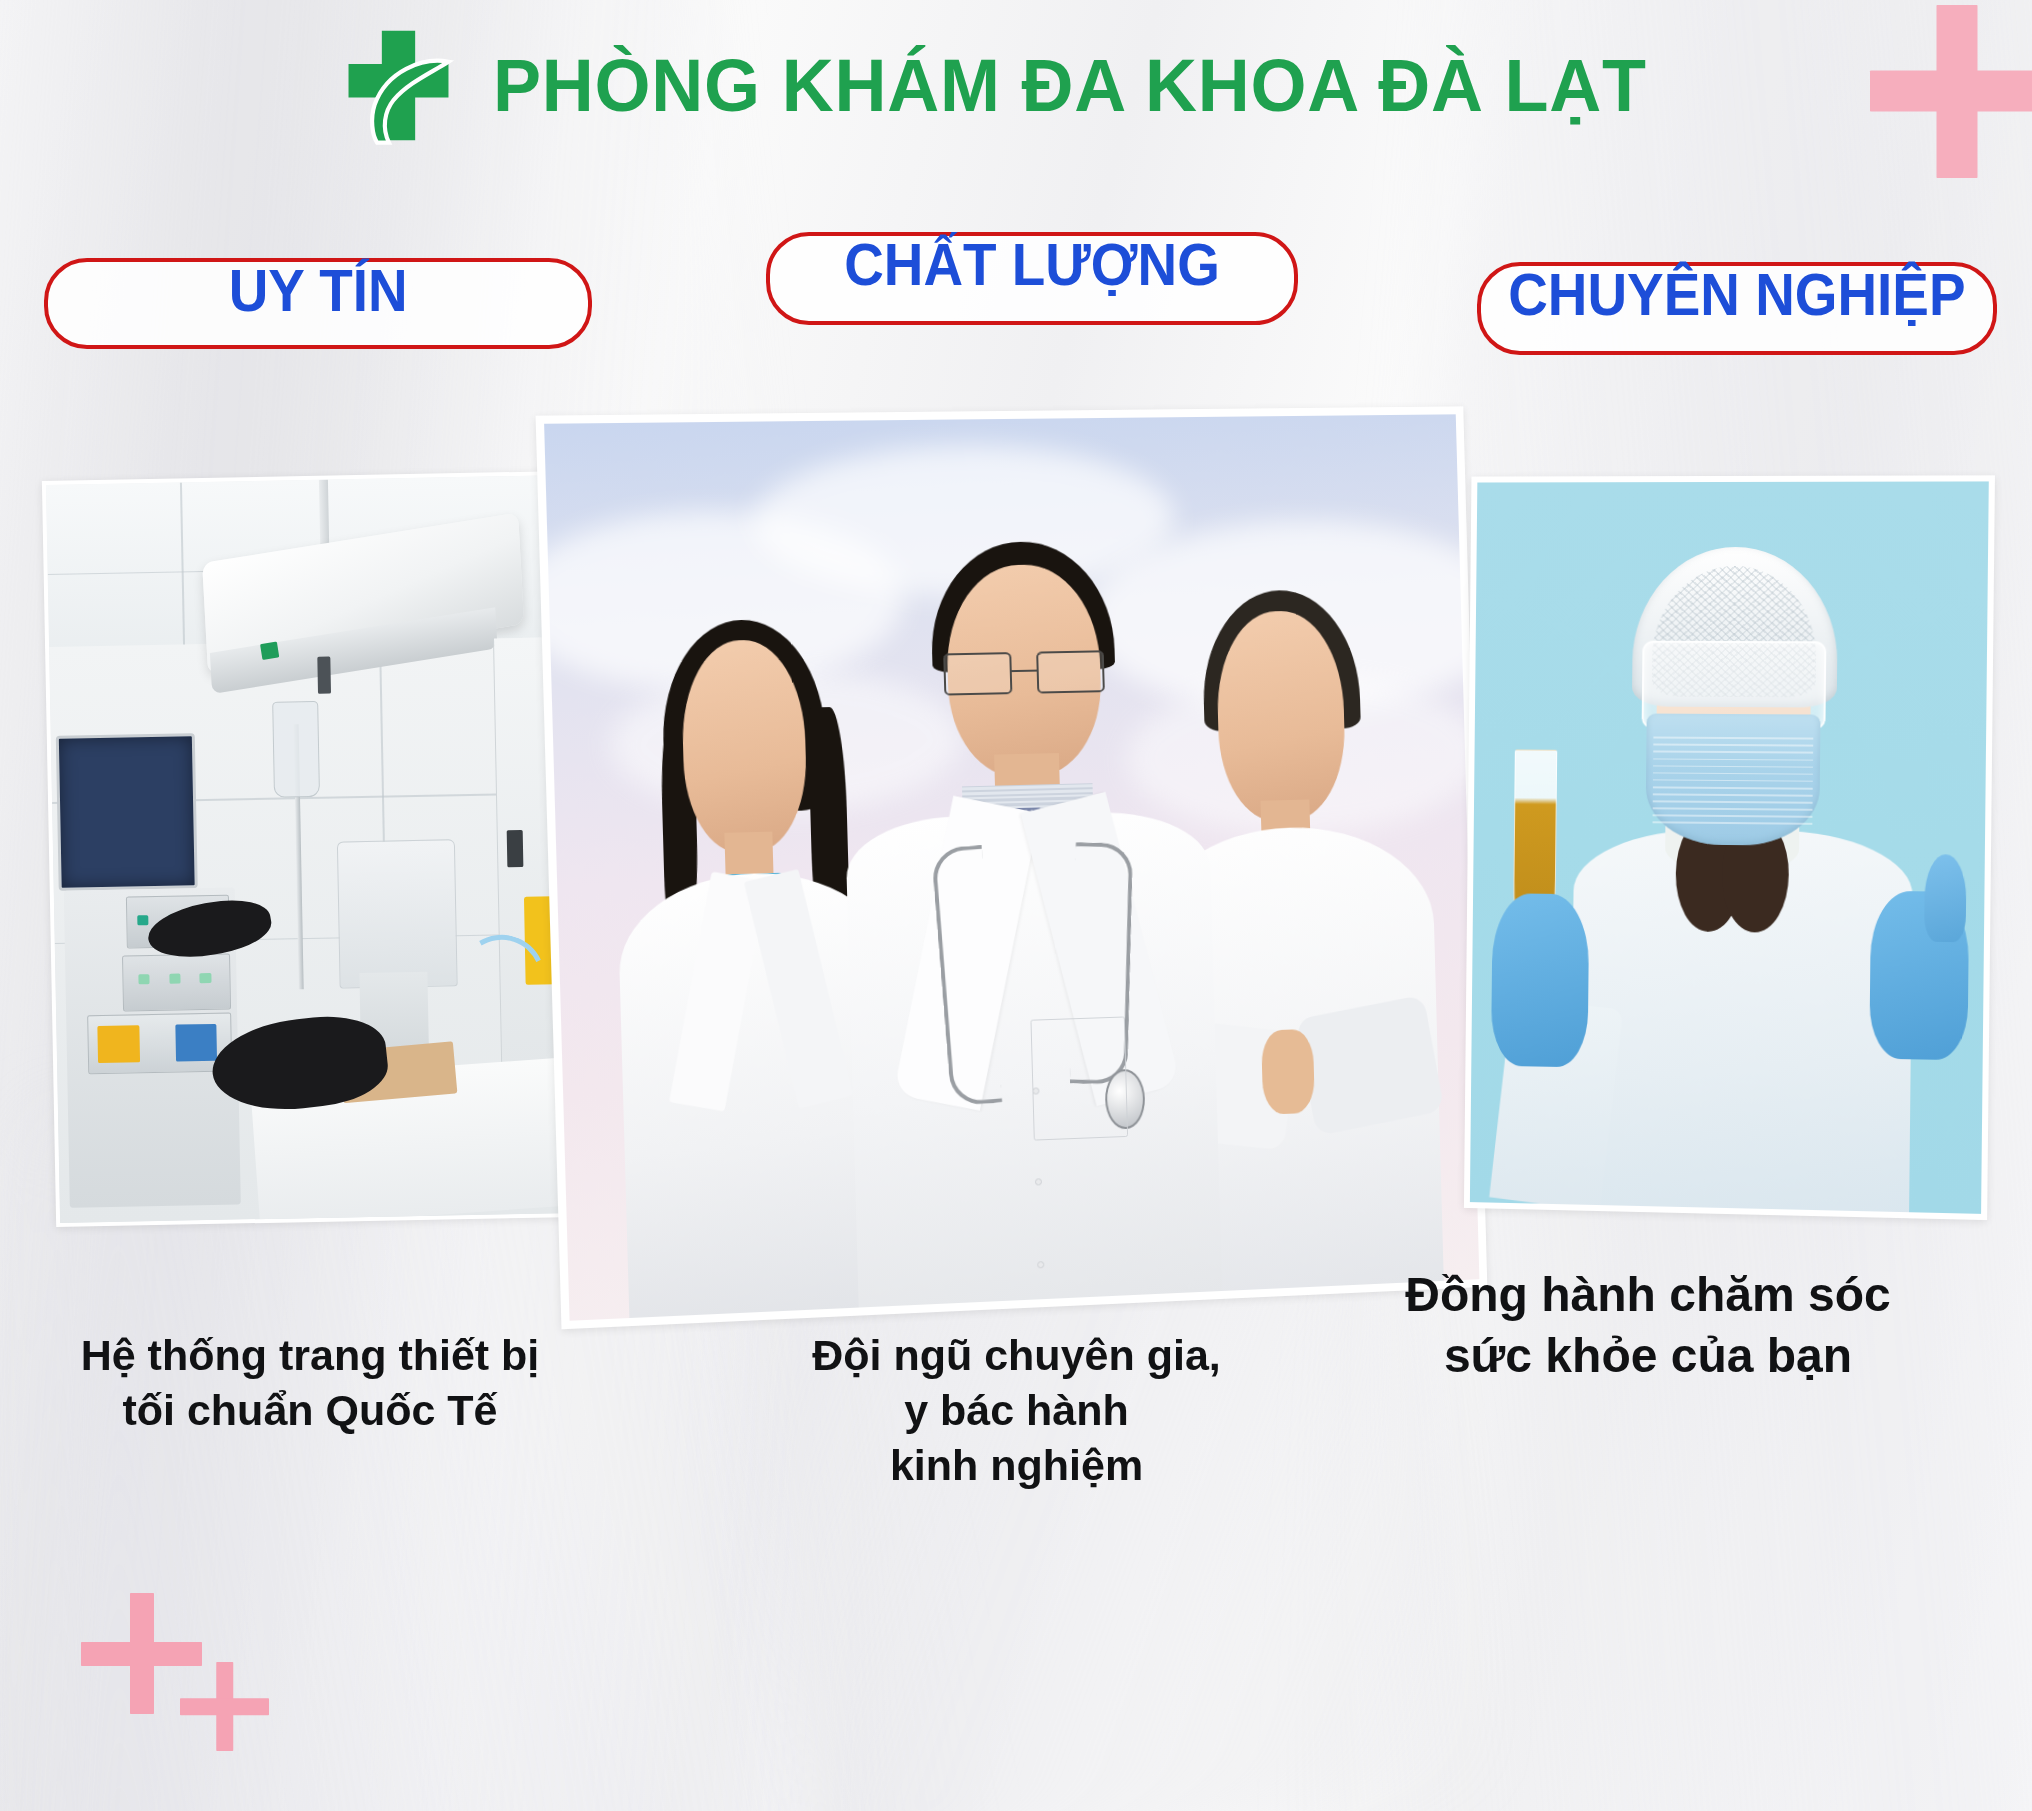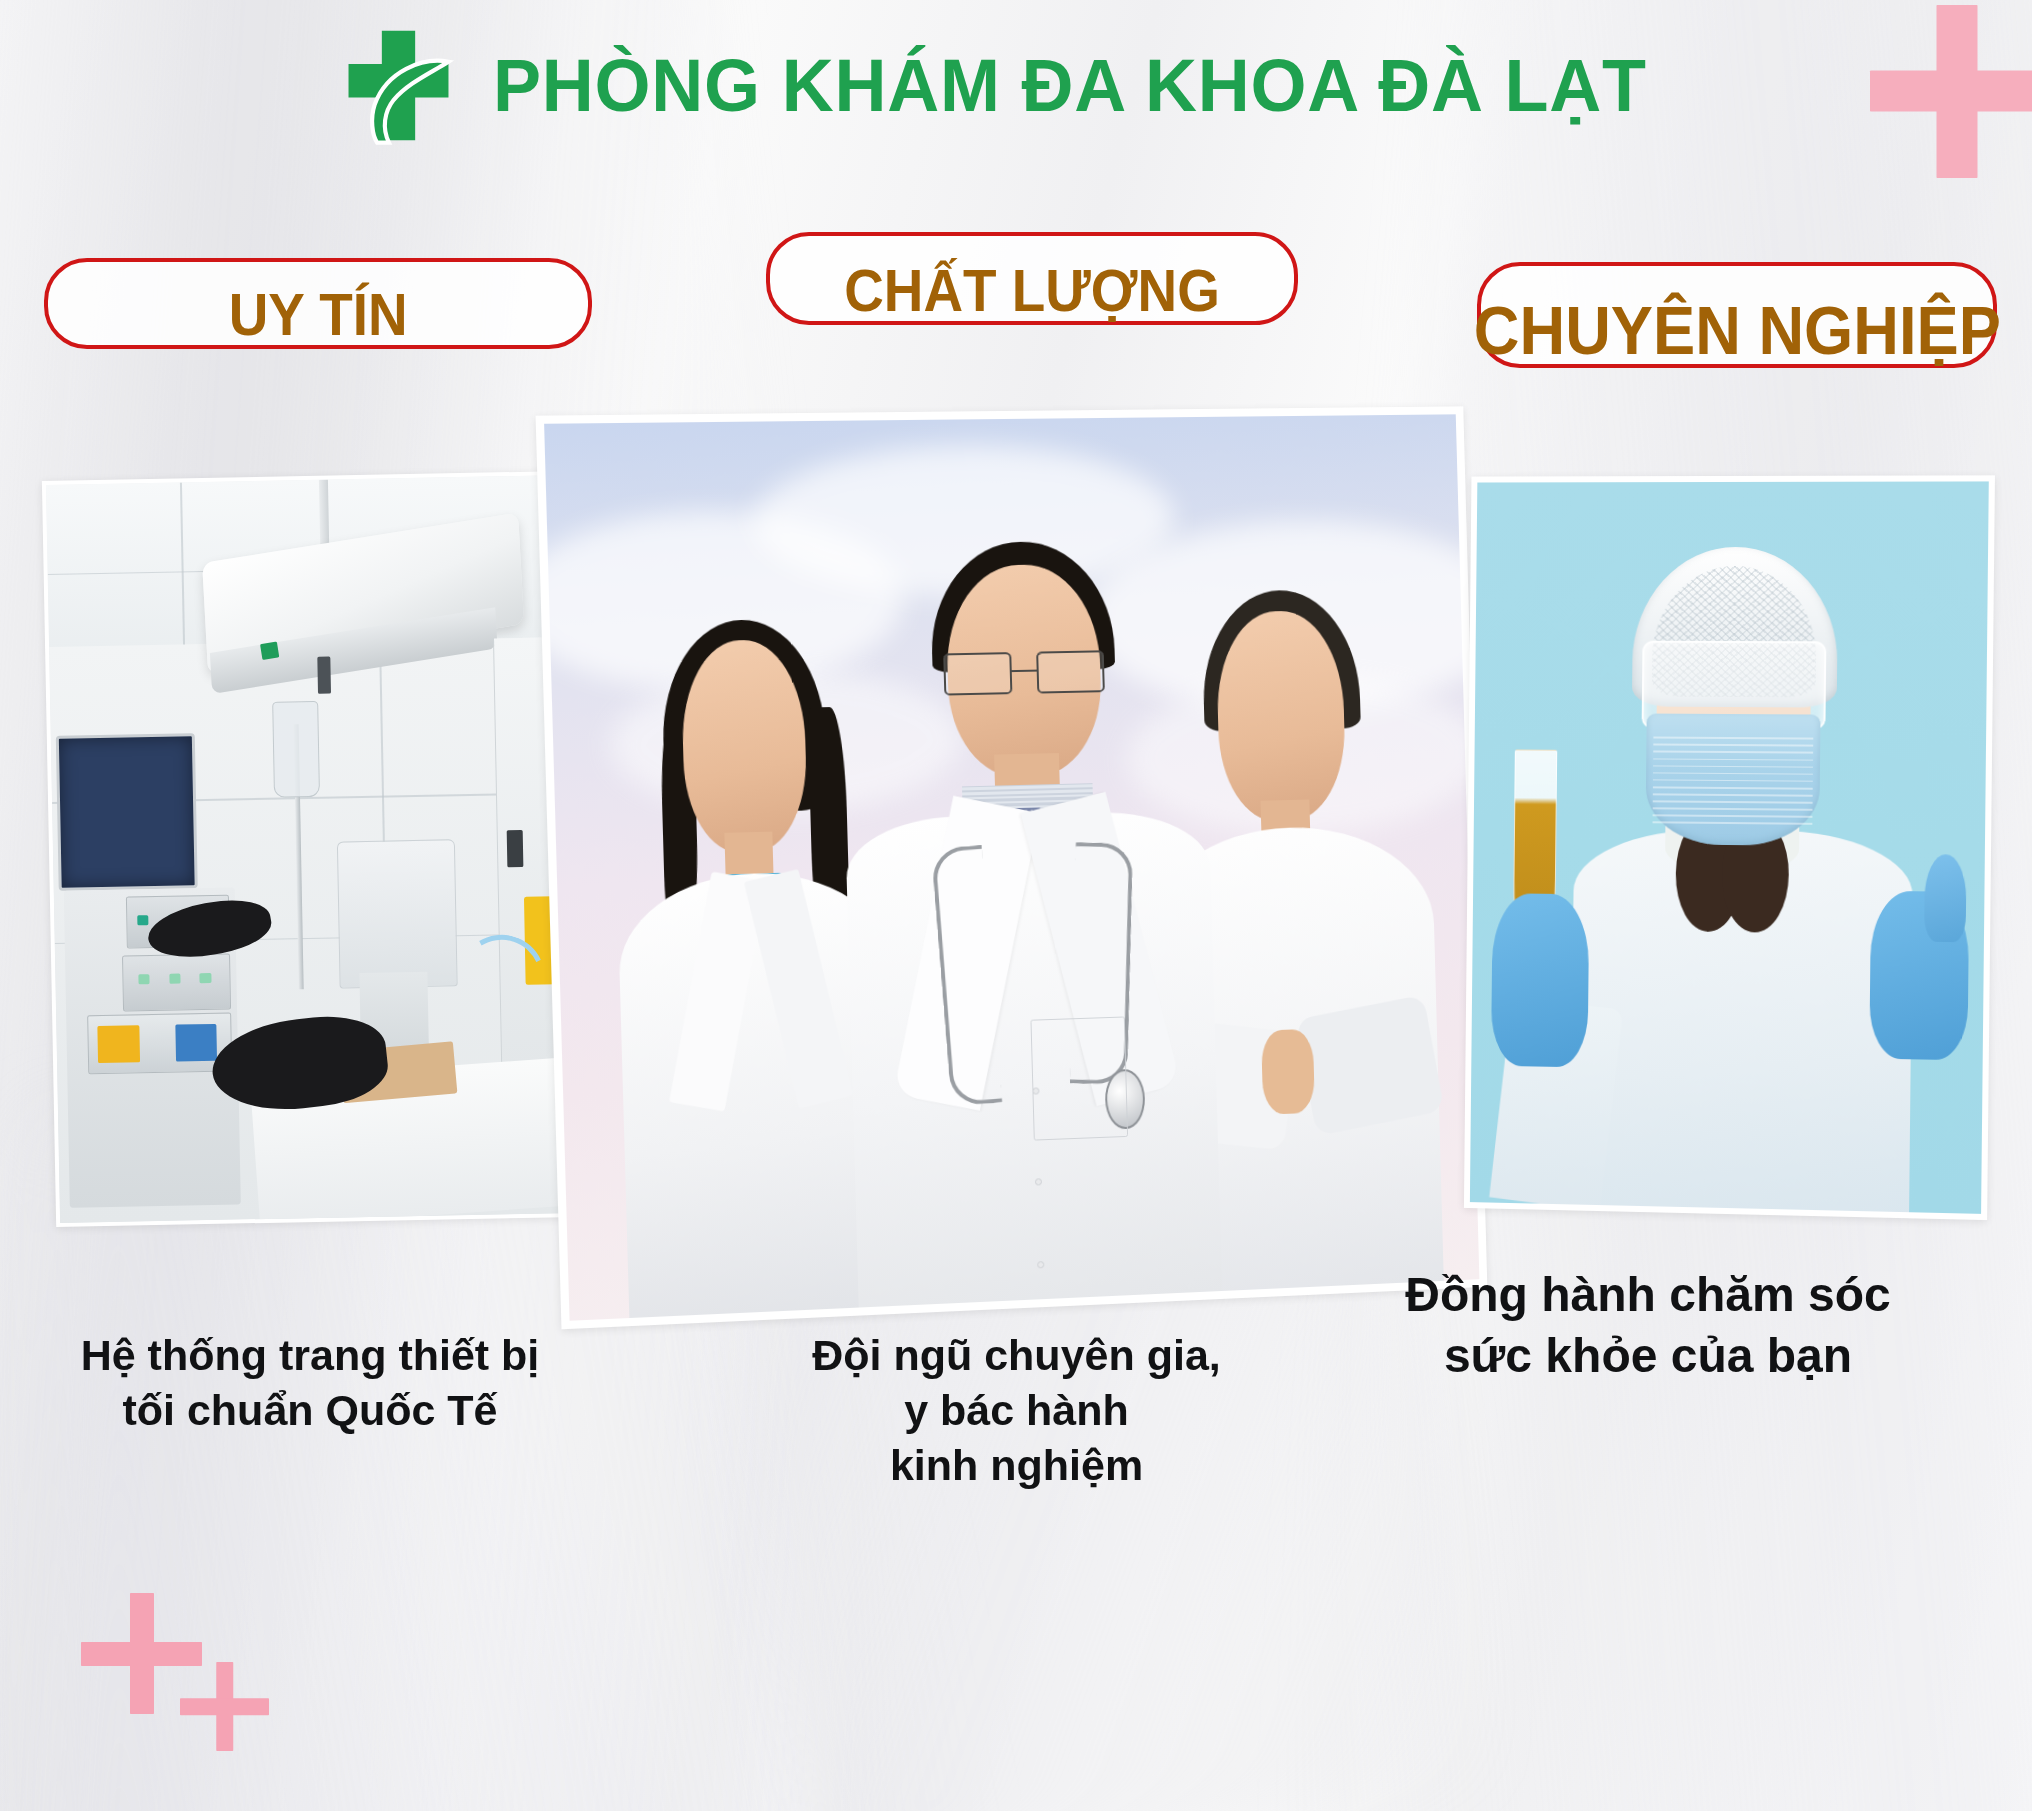--- a/index.html
+++ b/index.html
@@ -85,39 +85,39 @@
     transform-origin:left center;
     line-height:1;
   }
 
   
   .badge{
     position:absolute;
     border:4.8px solid #d01616;
     border-radius:43px;
     background:rgba(255,255,255,.86);
-    display:flex; align-items:flex-end; justify-content:center;
-    color:#a16207;
+    display:flex; align-items:flex-start; justify-content:center;
+    color:#1d4ed8;
     font-weight:bold;
     white-space:nowrap;
     line-height:1;
   }
   .badge span{ transform:scaleX(.93); display:inline-block; }
 
   .badge-uytin{
     left:44px; top:258px; width:548px; height:91px;
     font-size:59px;
   }
   .badge-chatluong{
     left:766px; top:232px; width:532px; height:93px;
     font-size:59px;
   }
   .badge-chuyennghiep{
-    left:1477px; top:262px; width:520px; height:106px;
-    font-size:68px;
+    left:1477px; top:262px; width:520px; height:93px;
+    font-size:59px;
   }
 
   
   .photo{
     position:absolute;
     background:#fff;
     overflow:hidden;
     box-shadow:0 1.6px 8px rgba(0,0,0,.09);
   }
 

